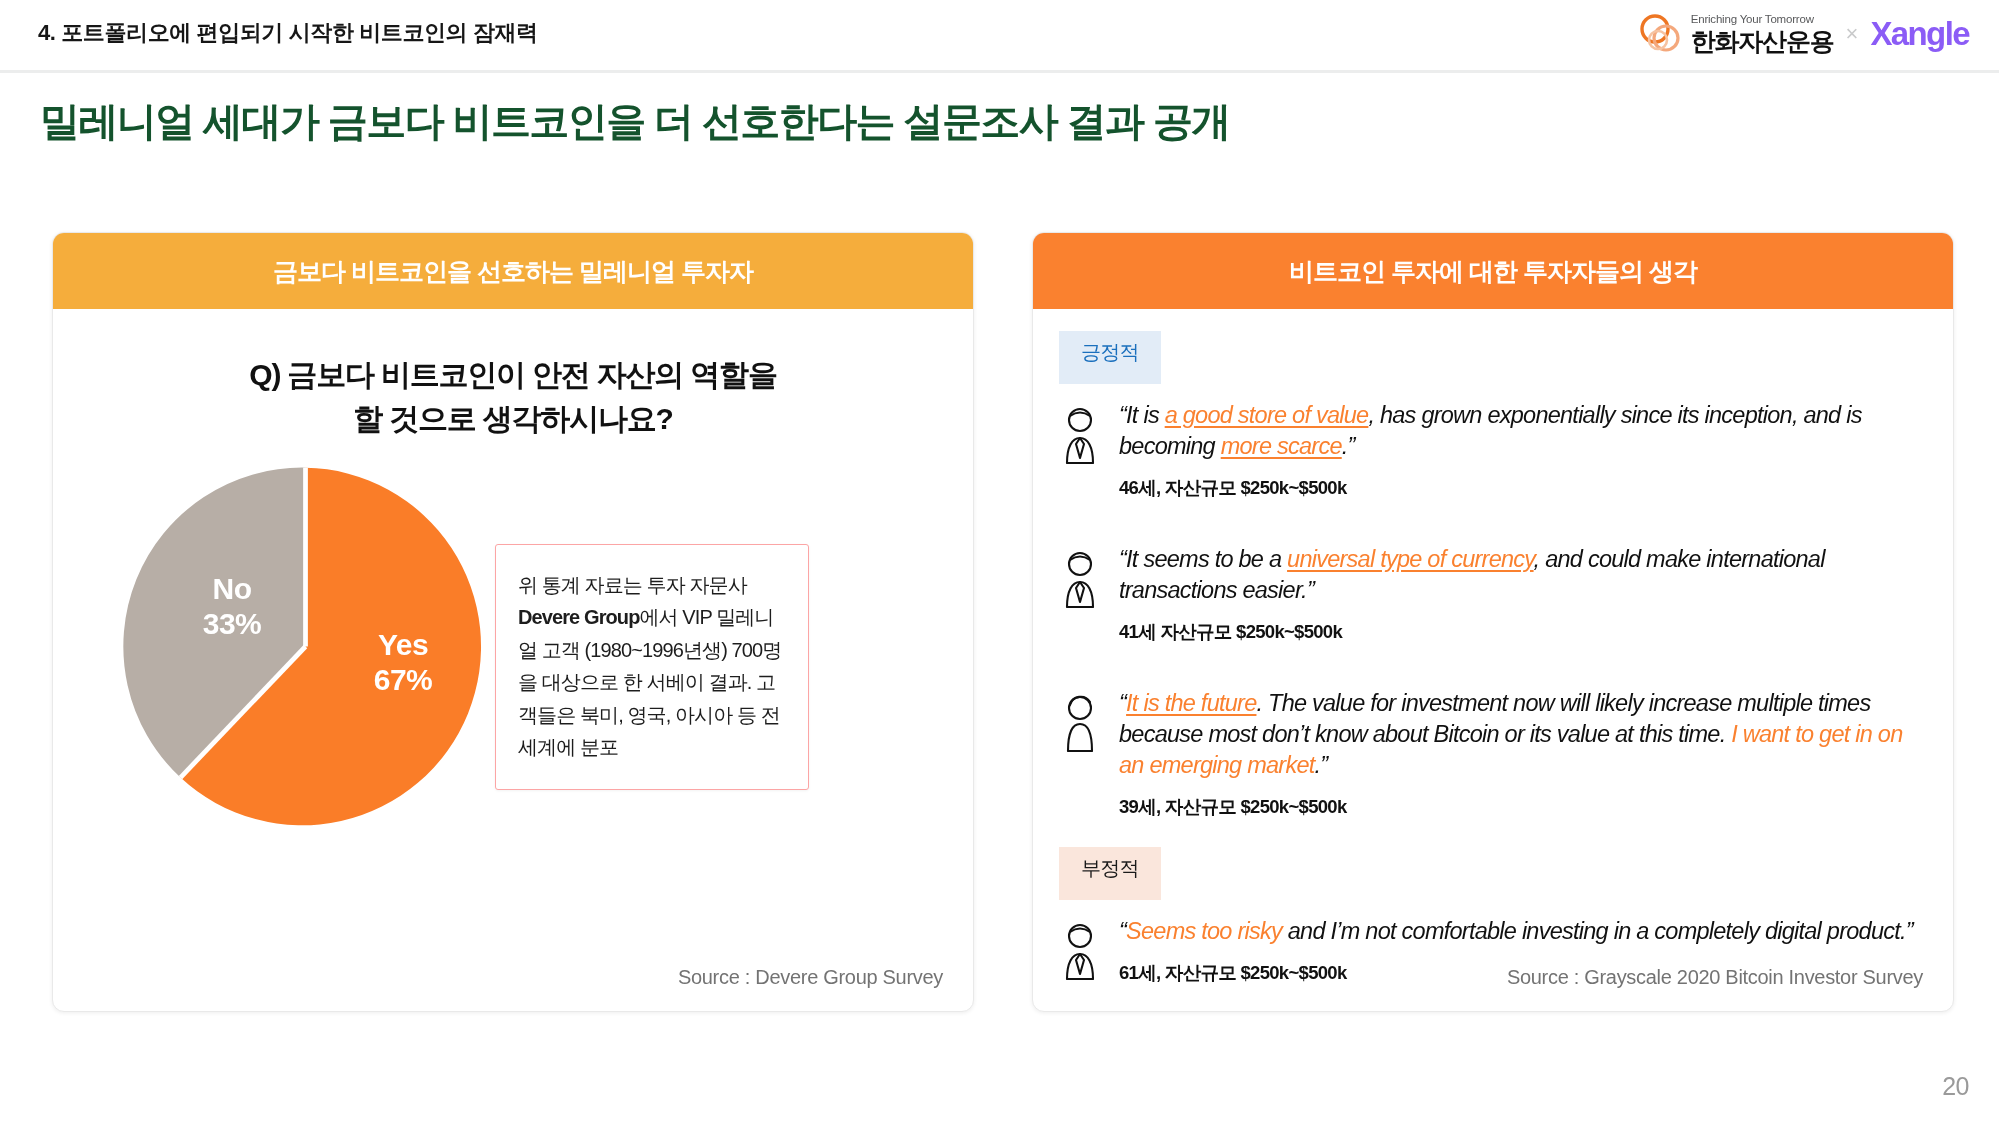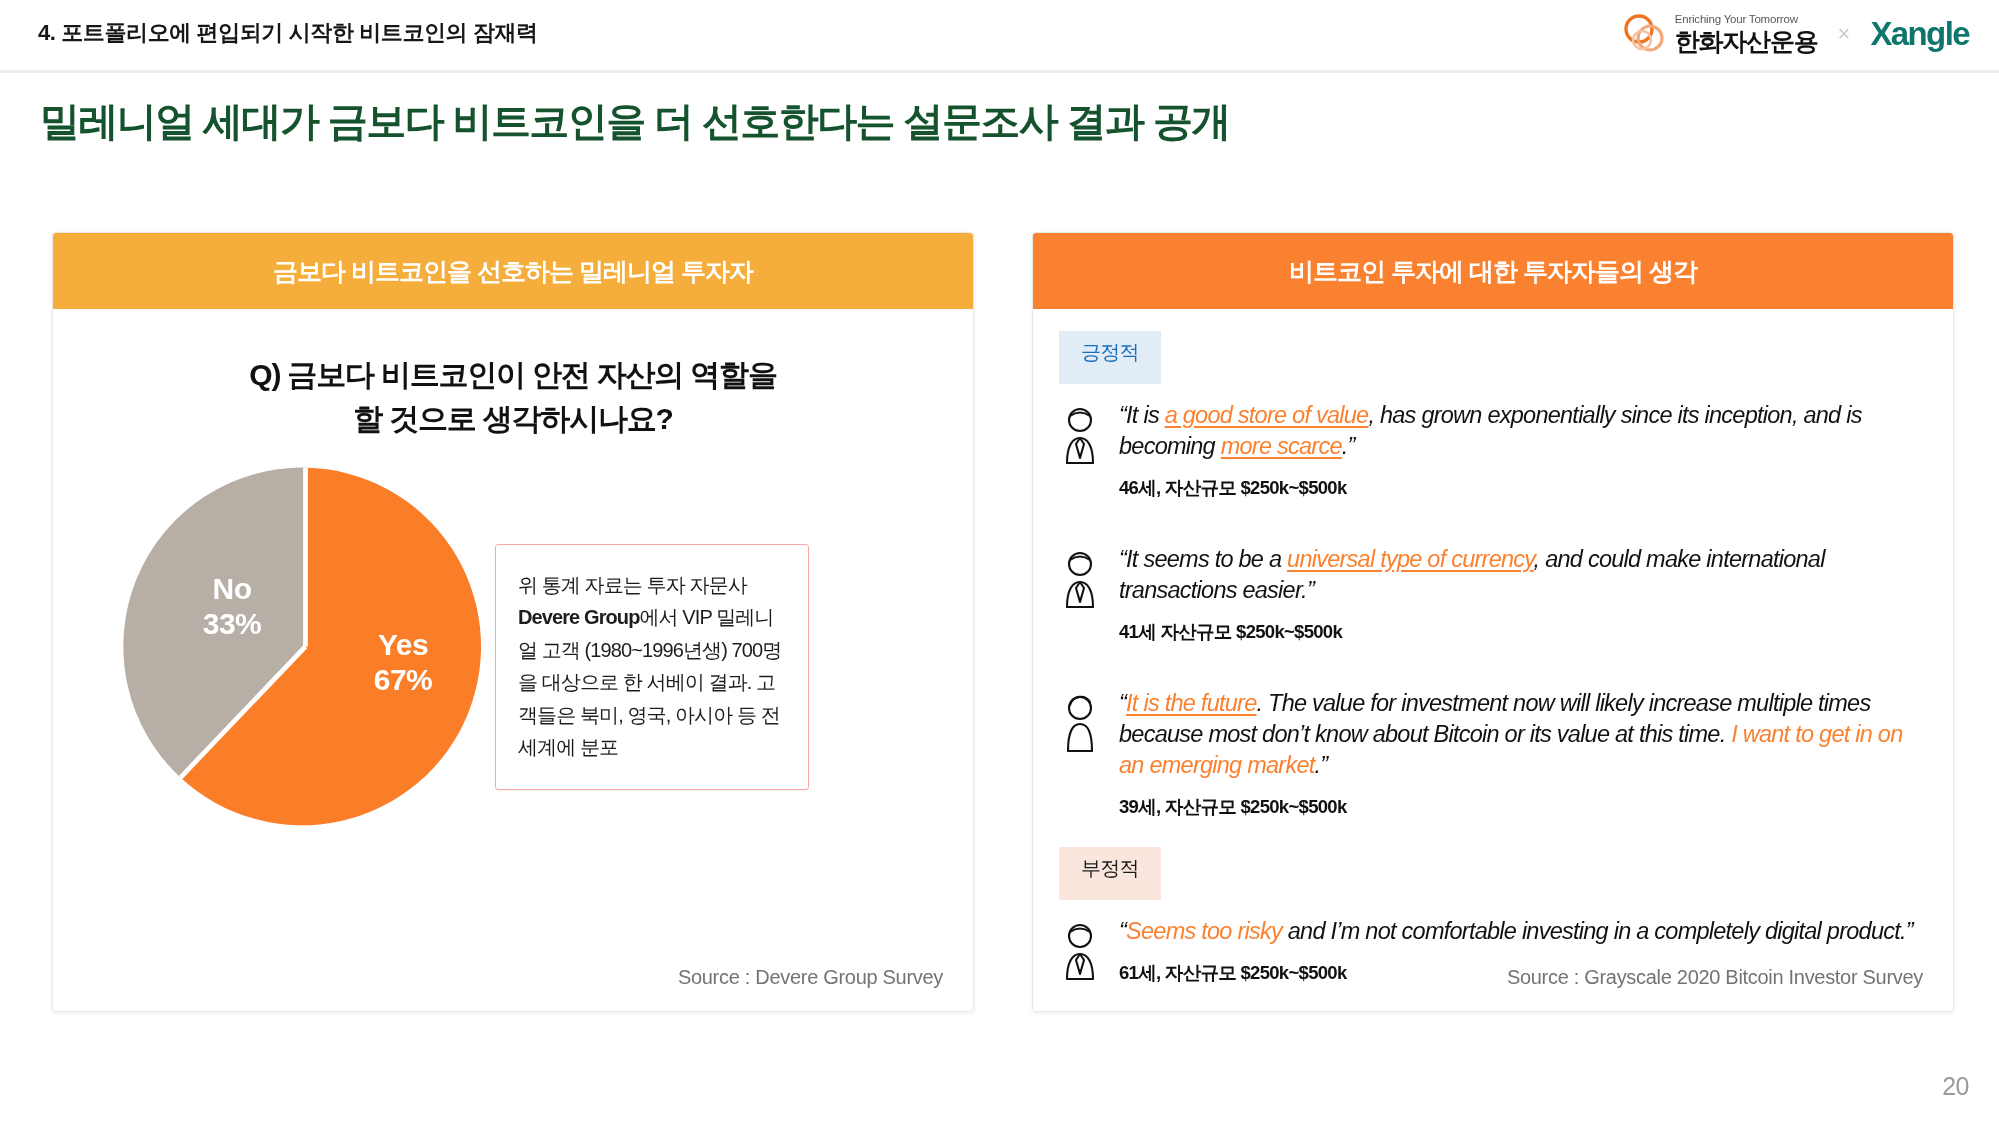--- a/index.html
+++ b/index.html
@@ -40,21 +40,21 @@
     width: 1999px;
     height: 3px;
     background: #eceded;
   }
   .logo-block {
     position: absolute;
     right: 30px;
     top: 8px;
     display: flex;
     align-items: center;
-    gap: 20px;
+    gap: 12px;
     height: 52px;
   }
   .hanwha-lockup {
     display: flex;
     align-items: center;
     gap: 8px;
   }
   .hanwha-mark {
     width: 44px; height: 42px;
     position: relative;
@@ -78,41 +78,41 @@
   }
   .logo-x {
     font-size: 22px;
     color: #c9cacb;
     font-weight: 400;
   }
   .xangle-name {
     font-size: 33px;
     font-weight: 700;
     letter-spacing: -1.6px;
-    color: #0f766e;
+    color: #8b5cf6;
   }
 
   
   .slide-title {
     position: absolute;
     left: 40px;
     top: 94px;
     font-size: 40px;
     font-weight: 700;
     letter-spacing: -1.6px;
     color: #14532d;
     white-space: nowrap;
   }
 
   
   .panel {
     position: absolute;
     background: #ffffff;
     border: 1px solid #e9e9e9;
-    border-radius: 4px;
+    border-radius: 12px;
     box-shadow: 0 1px 4px rgba(0,0,0,0.07);
     overflow: hidden;
   }
   .panel-left  { left: 52px;  top: 232px; width: 920px;  height: 778px; }
   .panel-right { left: 1032px; top: 232px; width: 920px; height: 778px; }
 
   .panel-head {
     height: 76px;
     display: flex;
     align-items: center;

